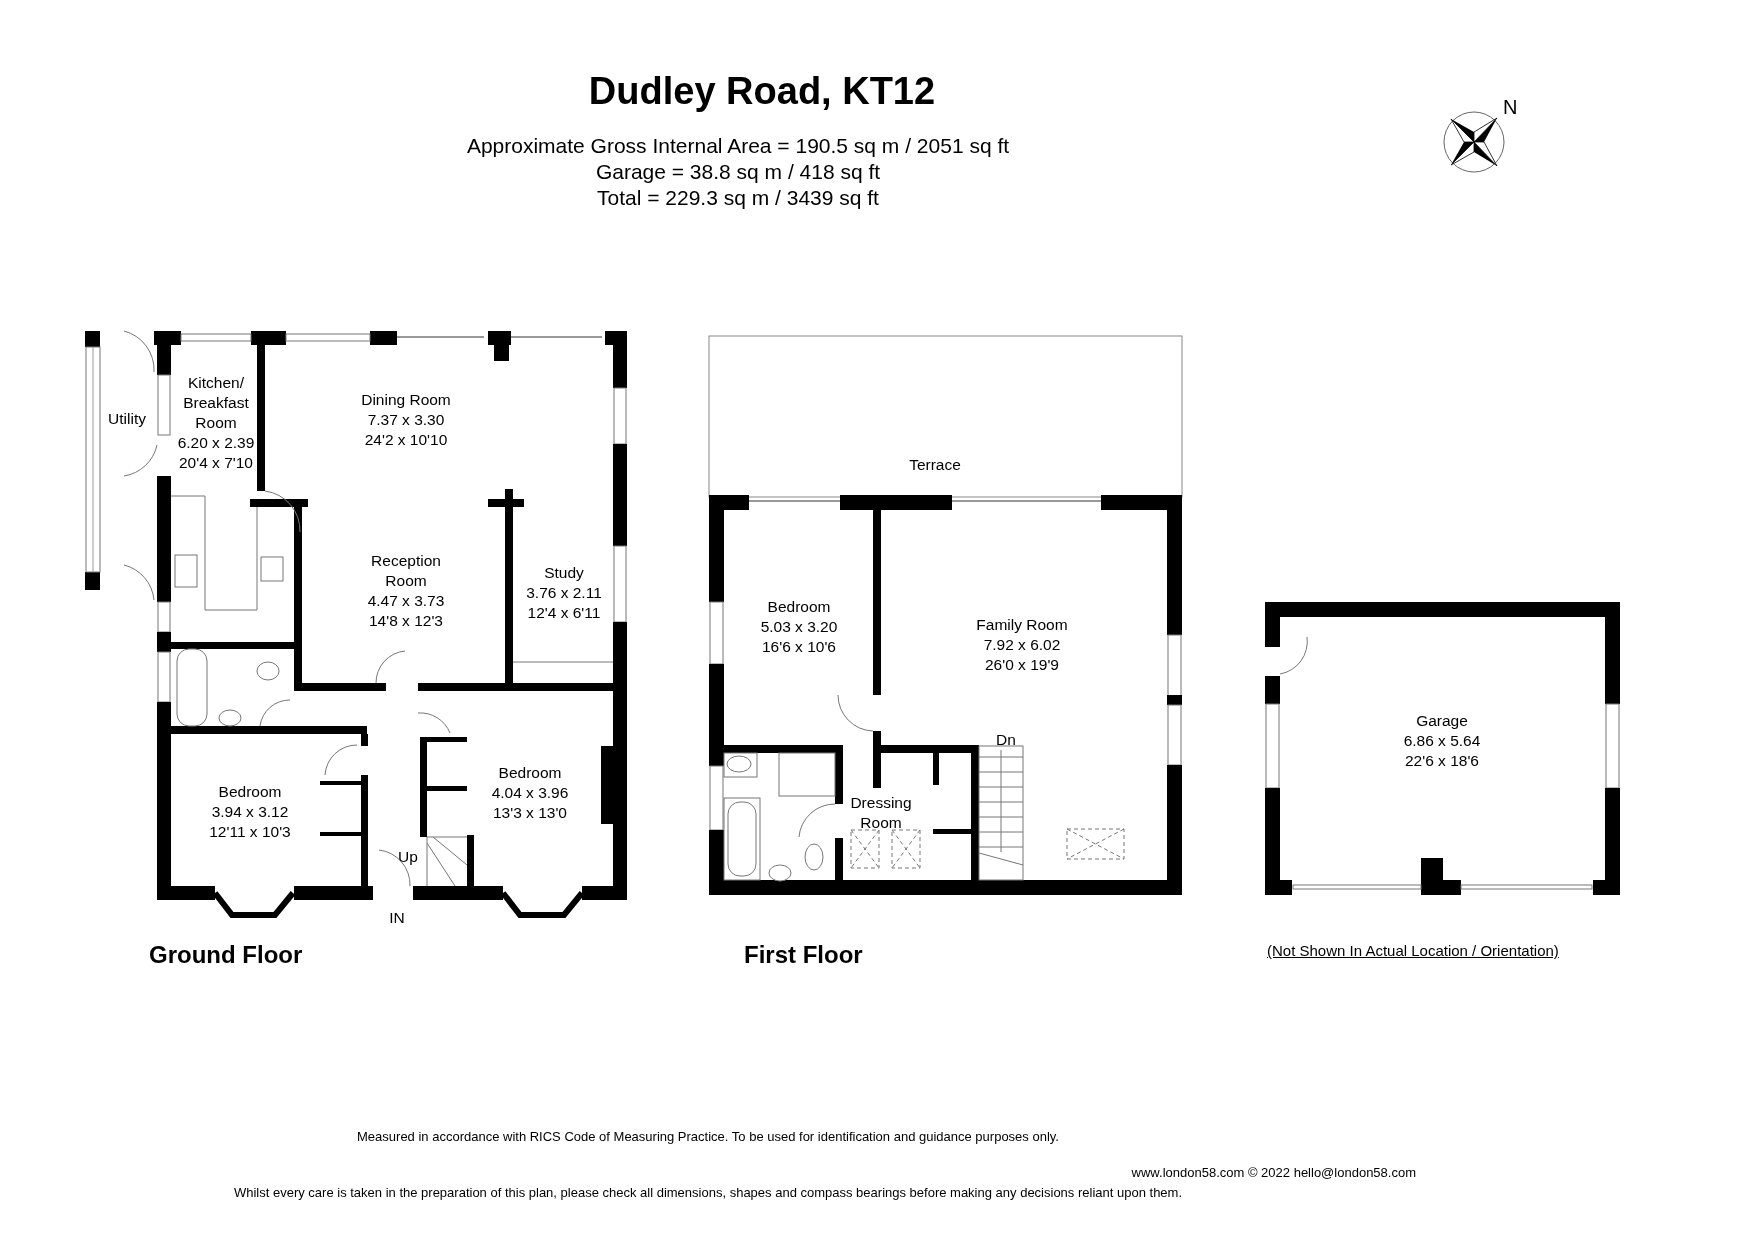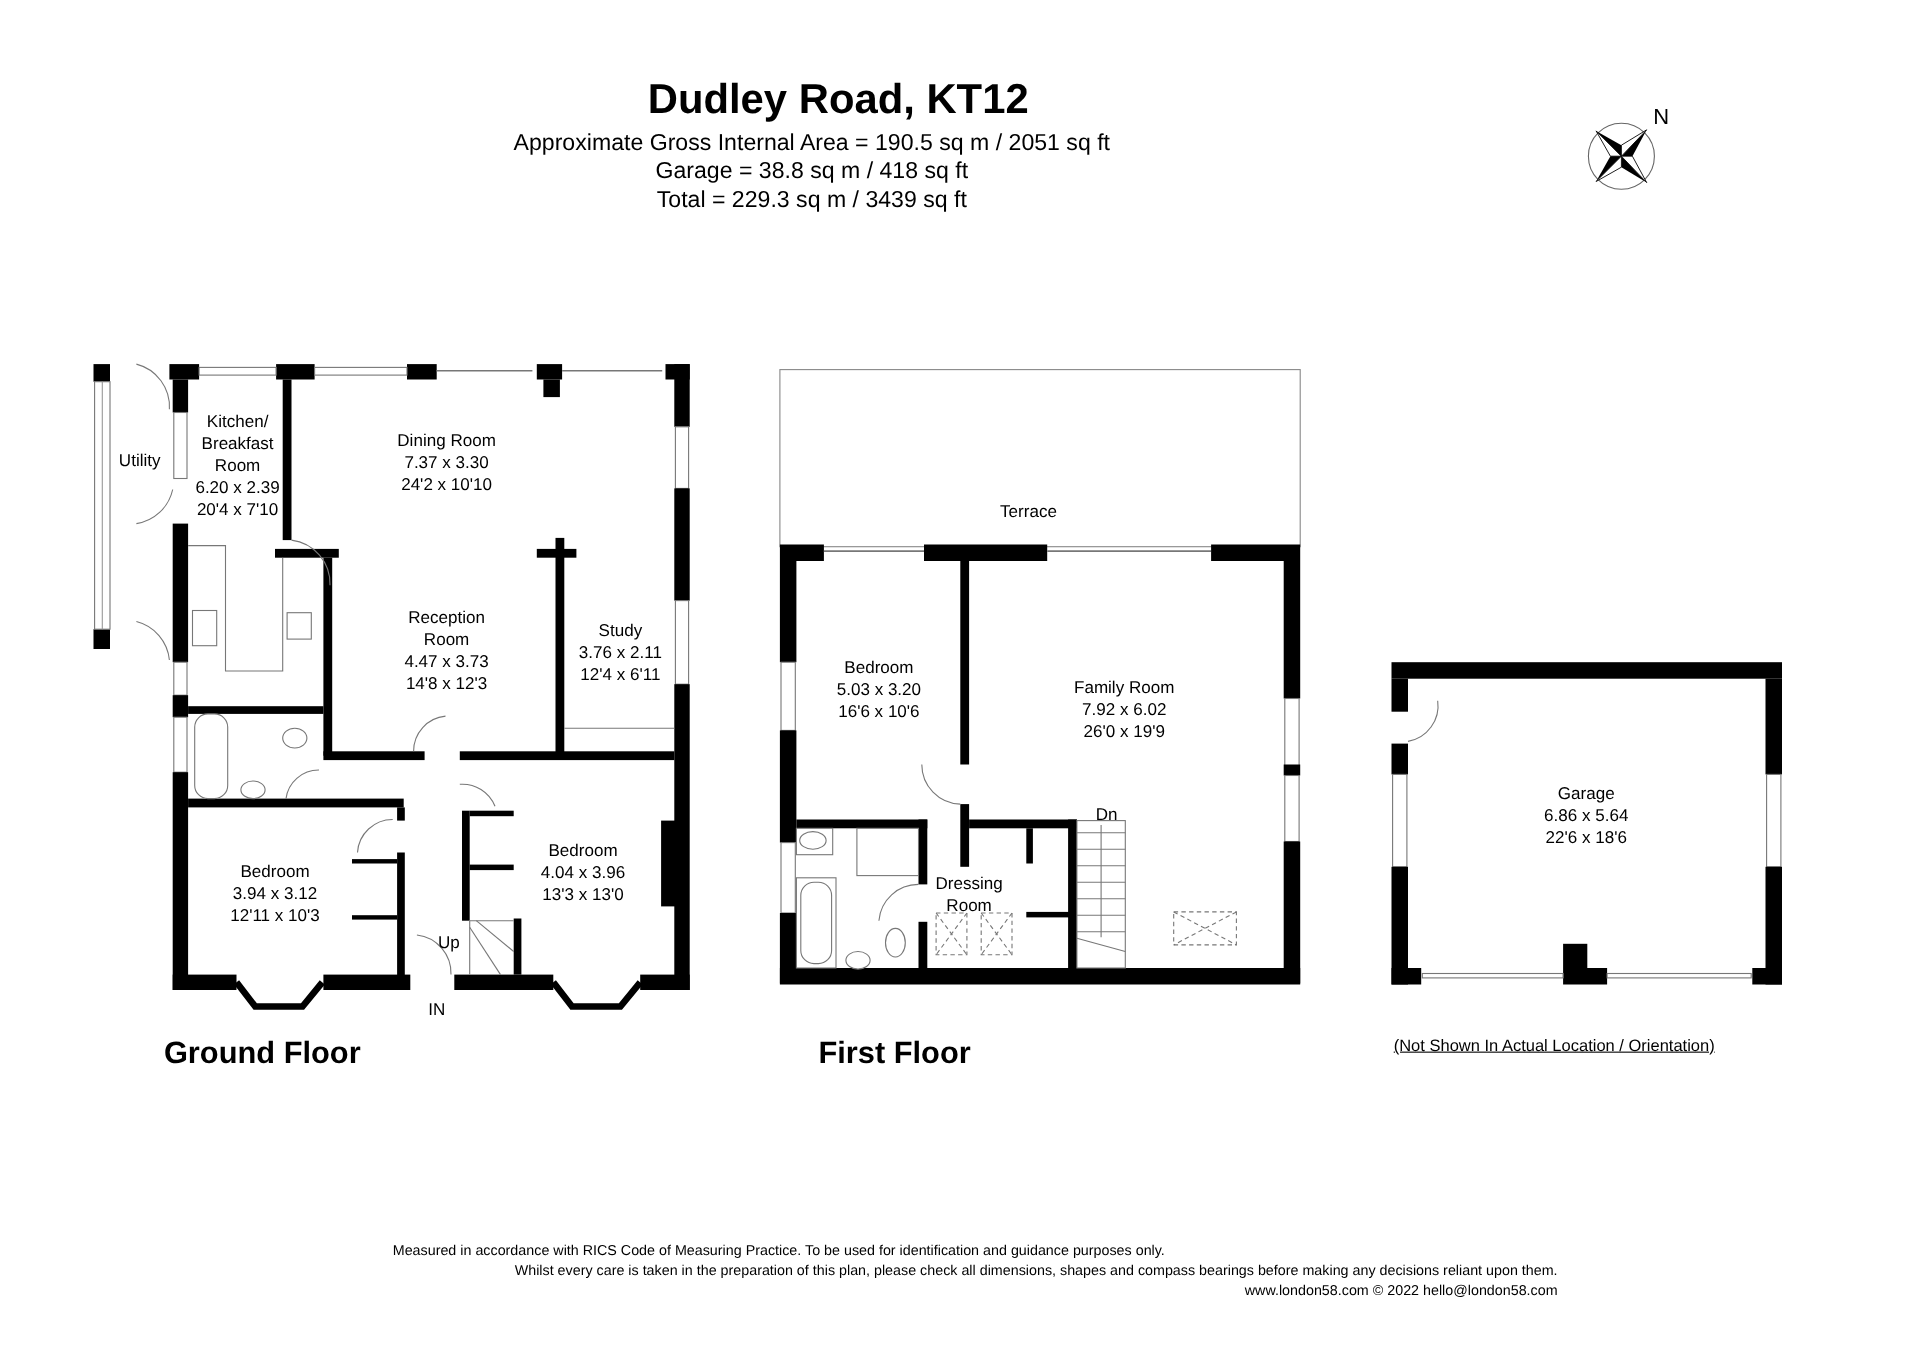--- a/index.html
+++ b/index.html
@@ -1,20 +1,20 @@
 <!DOCTYPE html>
 <html><head>
 <meta charset="utf-8">
 <style>
   html, body { margin:0; padding:0; background:#ffffff; }
   body { width:1754px; height:1239px; position:relative; overflow:hidden; font-family:"Liberation Sans", sans-serif; color:#000; }
   .abs { position:absolute; }
   .title { left:0; width:1524px; top:70px; text-align:center; font-weight:bold; font-size:38px; }
-  .sub { left:0; width:1476px; text-align:center; font-size:21px; line-height:26px; }
-  .floor-label { font-weight:bold; font-size:28px; }
+  .sub { left:0; width:1476px; text-align:center; font-size:21px; line-height:26px;margin-top:16px; }
+  .floor-label { font-weight:bold; font-size:24px; }
   .note { font-size:15px; }
   .footer { left:0; width:1416px; text-align:center; font-size:13px; line-height:17px; }
   svg.plan { position:absolute; left:0; top:0; }
   .room-label { font-family:"Liberation Sans", sans-serif; font-size:15.5px; text-anchor:middle; fill:#000; }
   .compass-n { font-size:20px; }
 </style>
 </head>
 <body>
 
 <div class="abs title">Dudley Road, KT12</div>
@@ -272,14 +272,14 @@
     <text class="room-label" x="1442" y="746">6.86 x 5.64</text>
     <text class="room-label" x="1442" y="766">22'6 x 18'6</text>
   </g>
 </svg>
 
 <div class="abs floor-label" style="left:149px; top:941px;">Ground Floor</div>
 <div class="abs floor-label" style="left:744px; top:941px;">First Floor</div>
 <div class="abs note" style="left:1267px; top:942px;text-decoration:underline;">(Not Shown In Actual Location / Orientation)</div>
 
 <div class="abs footer" style="top:1128px;">Measured in accordance with RICS Code of Measuring Practice. To be used for identification and guidance purposes only.</div>
-<div class="abs footer" style="top:1146px;text-align:right;">Whilst every care is taken in the preparation of this plan, please check all dimensions, shapes and compass bearings before making any decisions reliant upon them.</div>
+<div class="abs footer" style="top:1184px;">Whilst every care is taken in the preparation of this plan, please check all dimensions, shapes and compass bearings before making any decisions reliant upon them.</div>
 <div class="abs footer" style="top:1164px;text-align:right;">www.london58.com © 2022 hello@london58.com</div>
 
 </body></html>

